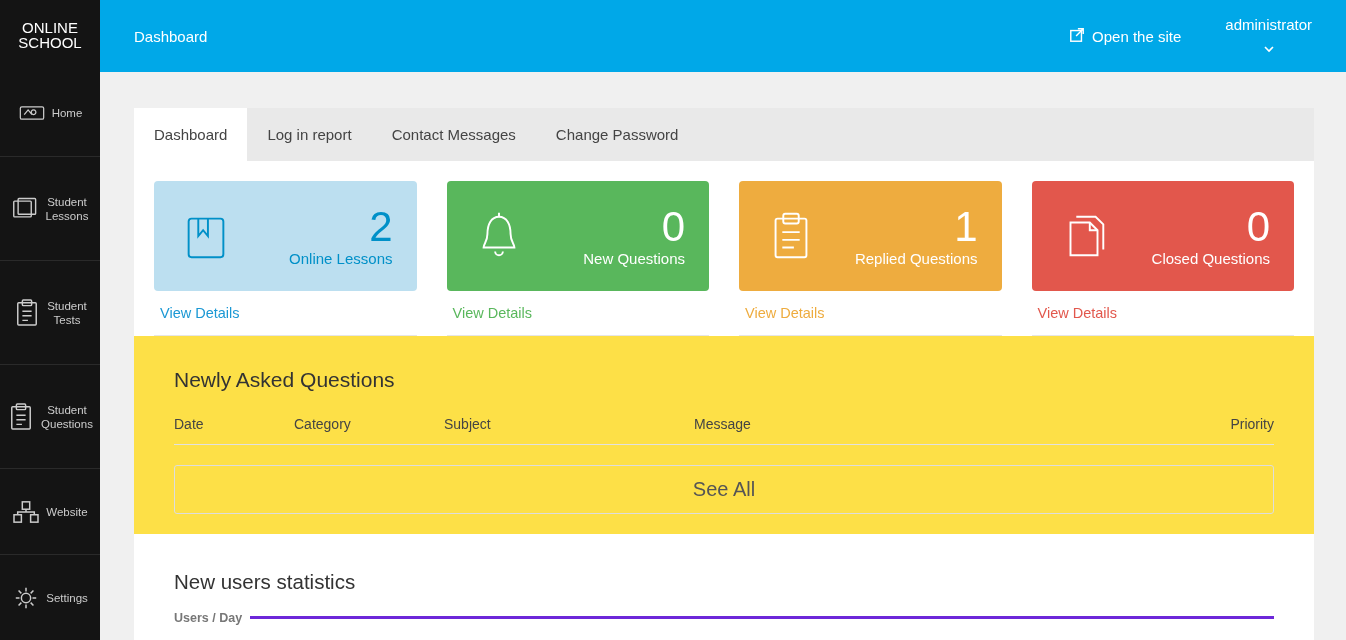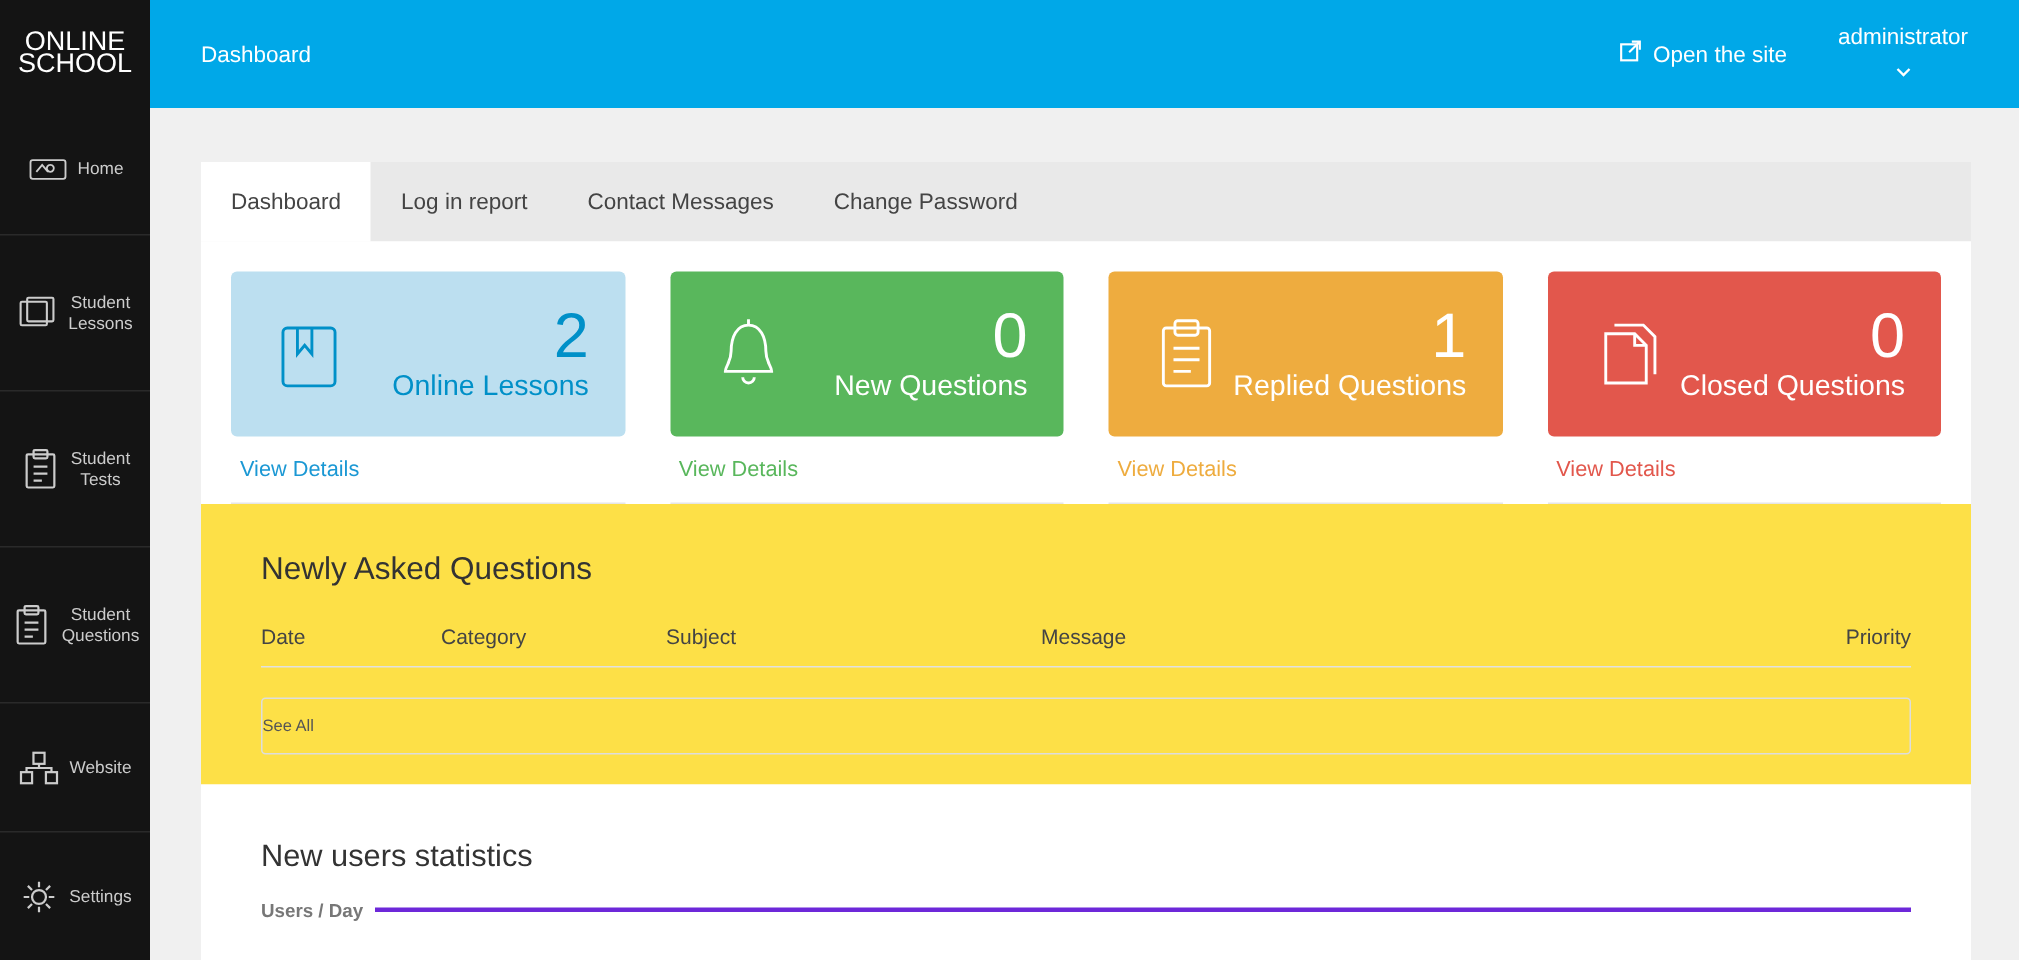--- a/index.html
+++ b/index.html
@@ -2,35 +2,35 @@
 <html><head>
 <meta charset="utf-8">
 <style>
 * { margin: 0; padding: 0; box-sizing: border-box; font-family: "Segoe UI", Arial, sans-serif; }
 body { background: #f0f0f0; width: 1346px; height: 640px; overflow: hidden; }
 
 .root { display: flex; height: 640px; }
 
 
 .sidebar { width: 100px; background: #141414; color: #ddd; display: flex; flex-direction: column; }
-.brand { height: 72px; display: flex; align-items: center; justify-content: center; text-align: center; font-size: 18px; line-height: 15px; color: #fff; }
+.brand { height: 72px; display: flex; align-items: center; justify-content: center; text-align: center; font-size: 15px; line-height: 15px; color: #fff; }
 .nav { display: flex; flex-direction: column; }
 .nav-item { height: 86px; border-top: 1px solid #2a2a2a; display: flex; flex-direction: row; align-items: center; justify-content: center; gap: 6px; cursor: pointer; }
 .nav-item.first { border-top: none; }
 .nav-item .nav-icon { width: 28px; height: 28px; display: flex; align-items: center; justify-content: center; }
 .nav-item .nav-label { font-size: 11.5px; color: #ccc; text-align: center; line-height: 14px; }
 .nav-item.large { height: 104px; }
 
 svg.icon-light { stroke: #ccc; fill: none; stroke-width: 1.6; }
 
 
 .main { flex: 1; display: flex; flex-direction: column; background: #f0f0f0; }
 .topbar { height: 72px; background: #00a8e8; display: flex; align-items: center; justify-content: space-between; padding: 0 34px; color: #fff; font-size: 15px; }
 .topbar-left { font-weight: 400; }
-.topbar-right { display: flex; align-items: center; gap: 34px; }
+.topbar-right { display: flex; align-items: center; gap: 44px; }
 .topbar-link { display: flex; align-items: center; gap: 7px; cursor: pointer; }
 .topbar-user { display: flex; align-items: center; gap: 6px; cursor: pointer; flex-direction: column; }
 
 
 .content { padding: 36px 32px 0 34px; overflow-y: auto; height: calc(640px - 72px); }
 .panel { background: #fff; border-radius: 2px; }
 
 
 .tabs { display: flex; background: #e9e9e9; }
 .tab { padding: 18px 20px; font-size: 15px; color: #444; cursor: pointer; }
@@ -40,42 +40,42 @@
 .cards { display: flex; gap: 30px; padding: 20px 20px 0 20px; background: #fff; }
 .card-wrap { flex: 1; display: flex; flex-direction: column; }
 .card { height: 110px; border-radius: 4px; display: flex; align-items: center; justify-content: space-between; padding: 0 24px; color: #fff; }
 .card.blue   { background: #bcdff0; color: #0090c8; }
 .card.green  { background: #59b75c; }
 .card.orange { background: #eeac3f; }
 .card.red    { background: #e2574c; }
 .card .card-icon { width: 56px; height: 56px; display: flex; align-items: center; justify-content: center; }
 .card .card-right { display: flex; flex-direction: column; align-items: flex-end; gap: 2px; }
 .card .card-value { font-size: 42px; font-weight: 300; line-height: 1; }
-.card .card-label { font-size: 19px; font-weight: 300; }
+.card .card-label { font-size: 15px; font-weight: 300; }
 .card.blue svg { stroke: #0090c8; }
 .card svg { stroke: #fff; fill: none; stroke-width: 2; }
 
 .view-details { padding: 14px 6px; font-size: 14.5px; cursor: pointer; border-bottom: 1px solid #e6e6e6; }
 .view-details.blue   { color: #1b98d4; }
 .view-details.green  { color: #59b75c; }
 .view-details.orange { color: #eeac3f; }
 .view-details.red    { color: #e2574c; }
 
 
 .section { padding: 32px 40px 20px 40px; background: #fde047; }
 .section h2 { font-size: 21px; font-weight: 400; color: #333; margin-bottom: 24px; }
 .qtable { width: 100%; }
 .qheaders { display: flex; border-bottom: 1px solid #e1e1e1; padding-bottom: 12px; font-size: 14px; color: #444; }
 .col-date     { width: 120px; }
 .col-category { width: 150px; }
 .col-subject  { width: 250px; }
 .col-message  { flex: 1; }
 .col-priority { width: 90px; text-align: right; }
 
-.see-all { margin-top: 20px; border: 1px solid #ddd; text-align: left; padding: 12px 0; font-size: 11px; color: #555; cursor: pointer; border-radius: 3px; }
+.see-all { margin-top: 20px; border: 1px solid #ddd; text-align: center; padding: 12px 0; font-size: 20px; color: #555; cursor: pointer; border-radius: 3px; }
 
 
 .bottom-row { display: flex; gap: 60px; padding: 36px 40px 20px 40px; background: #fff; }
 .stats { flex: 1.3; }
 .stats h2 { font-size: 20.5px; font-weight: 400; color: #333; margin-bottom: 24px; }
 .stats-sub { font-size: 12.5px; color: #777; border-top: 3px solid #6d28d9; padding-top: 6px; width: 100%; position: relative; top: -2px; font-weight: bold; }
 .stats-sub span { background: #fff; position: relative; top: -14px; padding-right: 8px; }
 
 .latest { flex: 1; }
 .latest h2 { font-size: 20px; font-weight: 400; color: #333; display: flex; align-items: center; gap: 10px; margin-bottom: 18px; }

